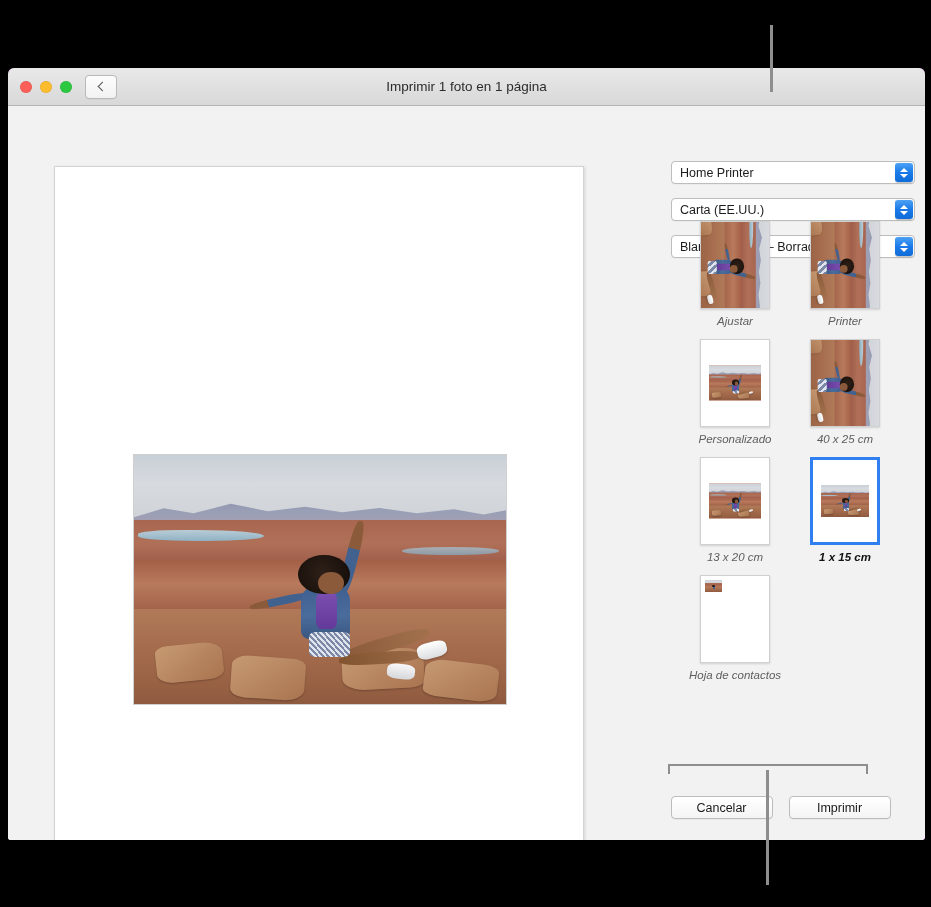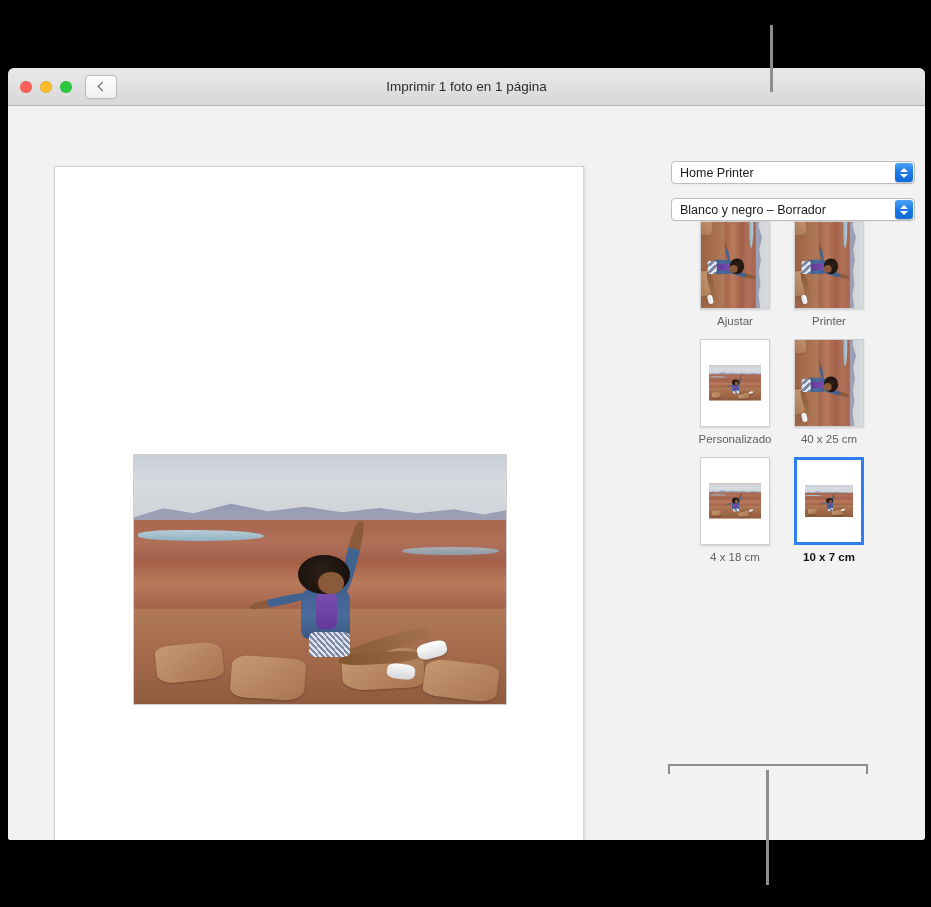--- a/index.html
+++ b/index.html
@@ -293,22 +293,23 @@
   .s-dn { border-top: 4px solid #ffffff; }
 
   
   .thumb-grid {
     position: absolute;
     left: 44px; top: 115px;
     width: 220px;
   }
   .thumb-row {
     display: flex;
-    gap: 4px;
+    gap: 20px;
     margin-bottom: 12px;
+    font-style: italic;
   }
   .thumb-cell {
     width: 90px;
     display: flex;
     flex-direction: column;
     align-items: center;
   }
   .thumb-frame {
     width: 70px; height: 88px;
     background: #ffffff;
@@ -437,20 +438,27 @@
         <div class="popups">
 
           <div class="popup">
             <span class="popup-label">Home Printer</span>
             <span class="stepper">
               <span class="s-up"></span>
               <span class="s-dn"></span>
             </span>
           </div>
 
+          <div class="popup">
+            <span class="popup-label">Carta (EE.UU.)</span>
+            <span class="stepper">
+              <span class="s-up"></span>
+              <span class="s-dn"></span>
+            </span>
+          </div>
 
           <div class="popup">
             <span class="popup-label">Blanco y negro – Borrador</span>
             <span class="stepper">
               <span class="s-up"></span>
               <span class="s-dn"></span>
             </span>
           </div>
 
         </div>
@@ -577,21 +585,21 @@
                     <div class="fig-arm-side"></div>
                   <div class="fig-leg"></div>
                     <div class="fig-shoe"></div>
                   <div class="fig-torso"></div>
                     <div class="fig-tank"></div>
                   <div class="fig-shorts"></div>
                     <div class="fig-hair"></div>
                     <div class="fig-face"></div>
                 </div>
               </div>
-              <div class="thumb-caption">4 x 18 cm</div>
+              <div class="thumb-caption">13 x 20 cm</div>
             </div>
 
             <div class="thumb-cell">
               <div class="thumb-frame selected">
                 <div class="photo inset-land small">
                   <div class="sky"></div>
                     <div class="mtn"></div>
                     <div class="mesa-far"></div>
                   <div class="river"></div>
                     <div class="mesa-mid"></div>
@@ -602,24 +610,43 @@
                     <div class="fig-arm-side"></div>
                   <div class="fig-leg"></div>
                     <div class="fig-shoe"></div>
                   <div class="fig-torso"></div>
                     <div class="fig-tank"></div>
                   <div class="fig-shorts"></div>
                     <div class="fig-hair"></div>
                     <div class="fig-face"></div>
                 </div>
               </div>
-              <div class="thumb-caption bold">10 x 7 cm</div>
+              <div class="thumb-caption bold">1 x 15 cm</div>
             </div>
           </div>
 
+          <div class="thumb-row">
+            <div class="thumb-cell">
+              <div class="thumb-frame">
+                <div class="photo contact-mini">
+                  <div class="sky"></div>
+                    <div class="mesa-far"></div>
+                  <div class="mesa-mid"></div>
+                    <div class="ledge"></div>
+                  <div class="fig-torso"></div>
+                    <div class="fig-hair"></div>
+                </div>
+              </div>
+              <div class="thumb-caption">Hoja de contactos</div>
+            </div>
+          </div>
 
         </div>
 
+        <div class="btn-row">
+          <div class="btn">Cancelar</div>
+          <div class="btn">Imprimir</div>
+        </div>
 
       </div>
     </div>
   </div>
 </div>
 
 </body></html>

